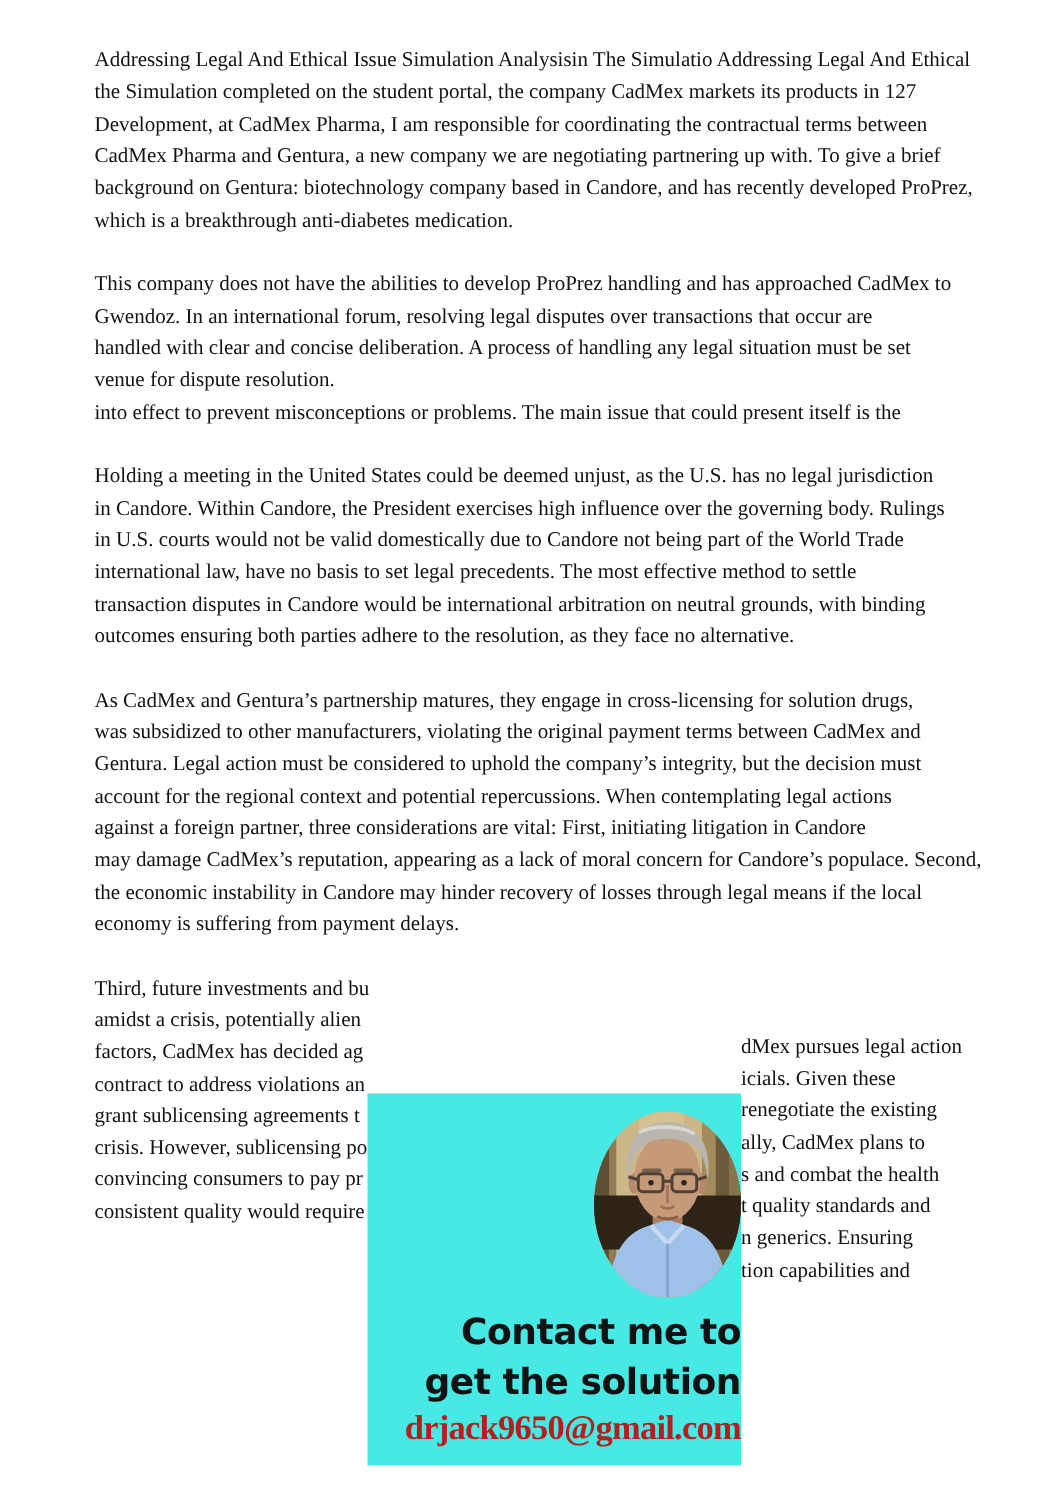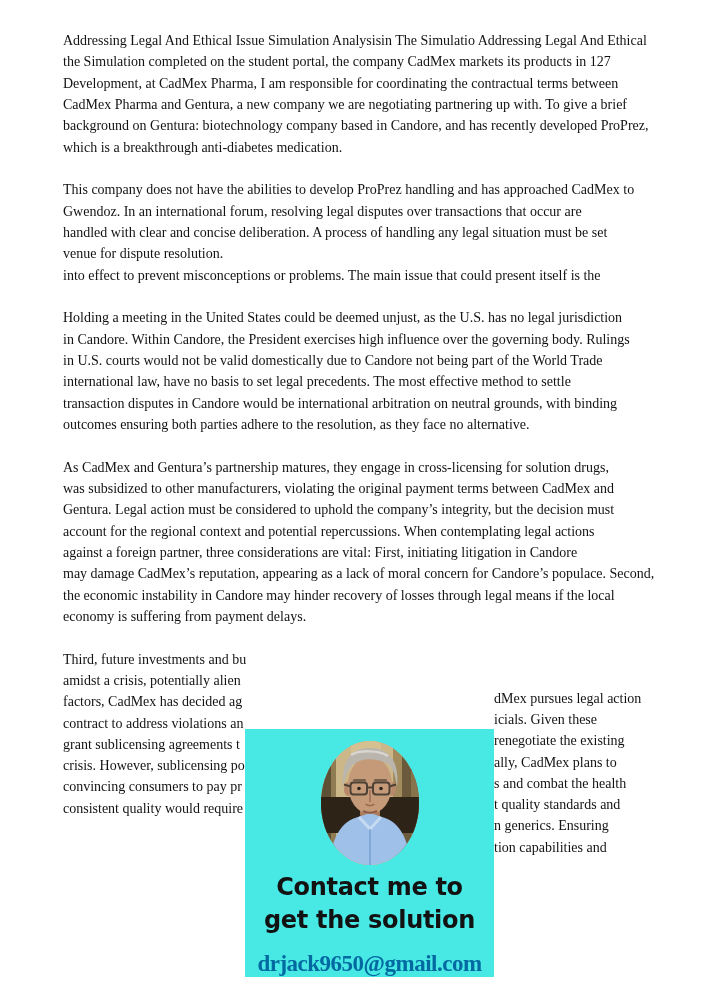--- a/index.html
+++ b/index.html
@@ -8,26 +8,26 @@
   .page{position:absolute;left:16px;top:0;width:658px;height:1000px;background:#ffffff;}
   .doc{position:absolute;left:47px;top:30px;width:616px;font-size:14px;line-height:21.33px;
        color:#121212;}
   .para{margin:0 0 21.33px 0;}
   .line{white-space:nowrap;height:21.33px;}
   .split{position:relative;}
   .rfrag{position:absolute;left:431px;top:0;white-space:nowrap;margin-top:39px;}
 
   
   .promo{position:absolute;left:229px;top:729px;width:249px;height:248px;
-         background:#48e8e4;text-align:center;z-index:5;}
+         background:#48e8e4;text-align:right;z-index:5;}
   .avatar{margin-top:12px;display:inline-block;line-height:0;}
   .promo-title{font-family:"DejaVu Sans", sans-serif;font-weight:700;font-size:24px;
                line-height:30px;color:#121212;letter-spacing:-0.3px;margin-top:3px;}
   .promo-email{font-family:"Liberation Serif", serif;font-weight:700;font-size:23px;
-               color:#0369a1;letter-spacing:-0.5px;margin-top:16px;}
+               color:#b91c1c;letter-spacing:-0.5px;margin-top:3px;}
 </style>
 </head>
 <body>
 
 <div class="page">
 
   <div class="doc">
 
     <div class="para">
       <div class="line">Addressing Legal And Ethical Issue Simulation Analysisin The Simulatio Addressing Legal And Ethical</div>

